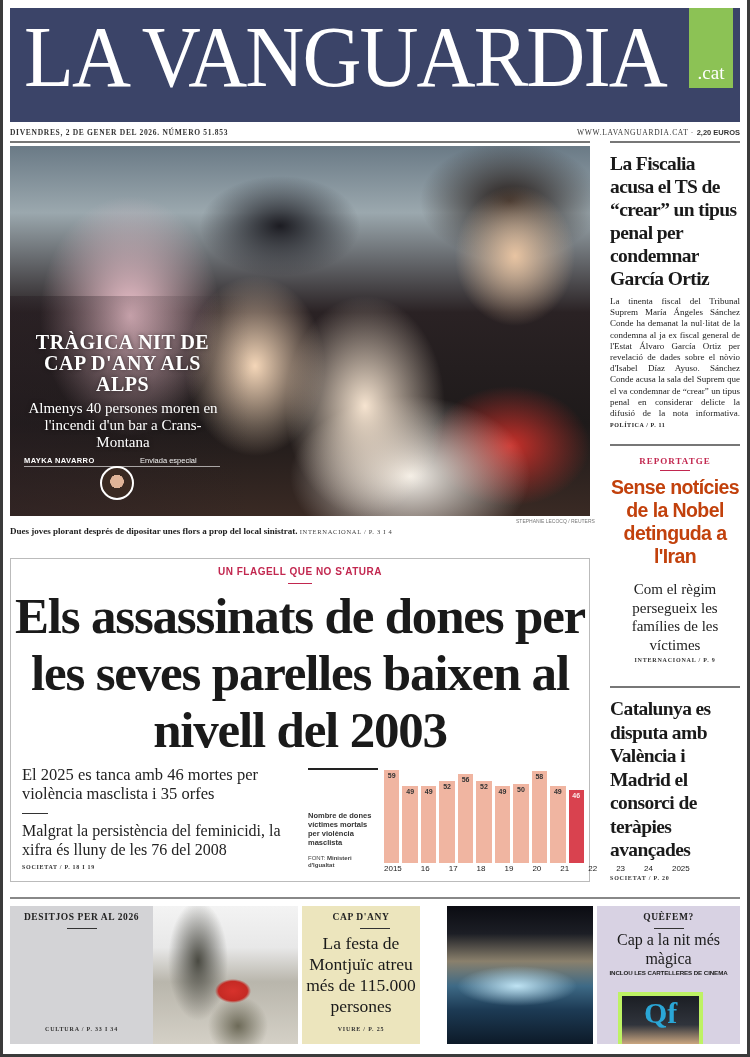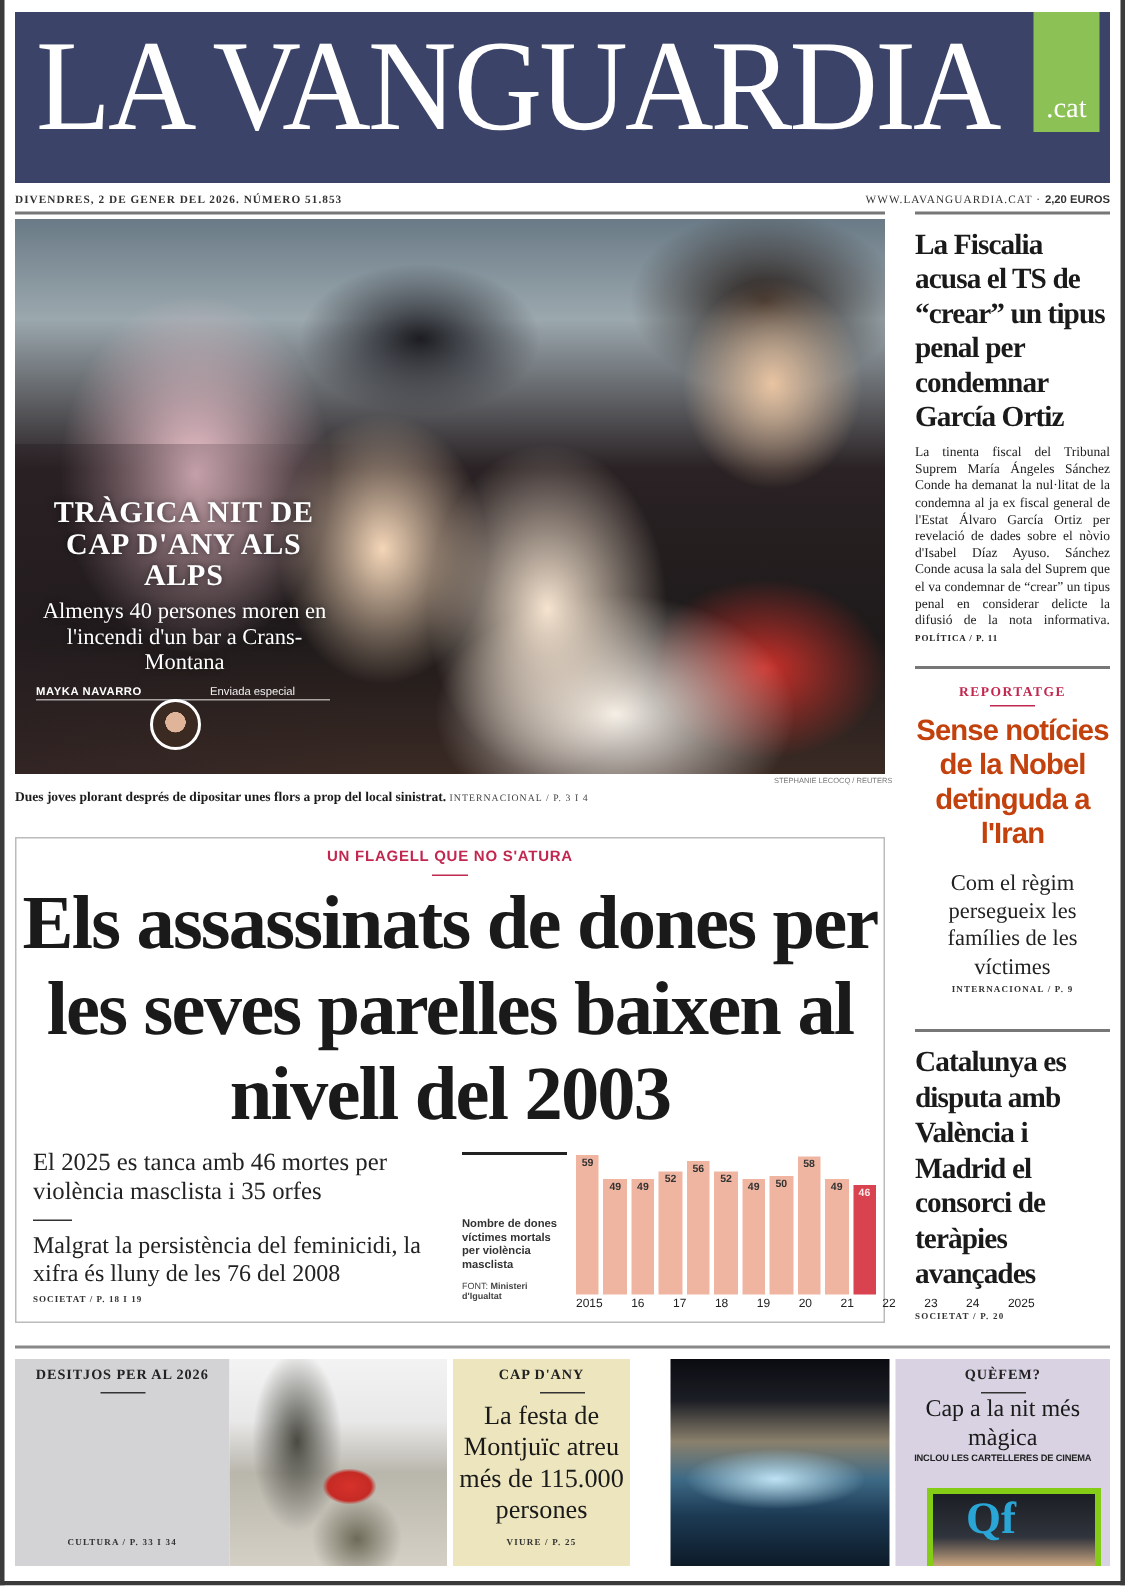--- a/index.html
+++ b/index.html
@@ -95,21 +95,21 @@
         radial-gradient(ellipse 18px 12px at 80px 85px, #d7322c 0%, #c52a24 80%, rgba(0,0,0,0) 100%),
         radial-gradient(ellipse 30px 60px at 45px 55px, #4a4a42 0%, rgba(74,74,66,0) 100%),
         radial-gradient(ellipse 30px 30px at 85px 120px, #6d6a58 0%, rgba(109,106,88,0) 100%),
         linear-gradient(180deg, #f3f3f3 0%, #e8e8e8 30%, #b9b6ac 55%, #d4d0c6 100%); }
     .p2 { left: 302px; width: 118px; background: #ece5bd; }
     .p2-img { left: 447px; top: 906px; width: 146px; height: 138px; overflow: hidden;
       background:
         radial-gradient(ellipse 60px 20px at 70px 80px, #bfe3f3 0%, rgba(191,227,243,0) 100%),
         linear-gradient(180deg, #0b0c12 0%, #1c1e25 20%, #8a806c 40%, #3e6a86 58%, #1d3b55 75%, #0d1a28 100%); }
     .p3 { left: 597px; width: 143px; background: #d8d2e3; }
-    .qf-card { left: 618px; top: 992px; width: 116px; height: 52px; background: #84cc16; padding: 4px 4px 0 4px; }
+    .qf-card { left: 618px; top: 992px; width: 85px; height: 52px; background: #bef264; padding: 4px 4px 0 4px; }
     .qf-inner { width: 100%; height: 48px; background: linear-gradient(180deg, #1b1e24 0%, #30343c 60%, #caa680 100%); position: relative; overflow: hidden; }
     .qf-logo { position: absolute; left: 22px; top: 2px; font-family: "Liberation Serif", serif; font-weight: bold; font-size: 30px; line-height: 30px; color: #2aa6d6; }
     .p3-note { position: absolute; left: 0; top: 63px; width: 100%; text-align: center; font-family: "Liberation Sans", sans-serif; font-weight: bold; font-size: 6.2px; color: #222; letter-spacing: -0.1px; }
   </style>
 </head>
 <body>
 
 <div class="frame"></div>
 
 <div class="abs masthead">

